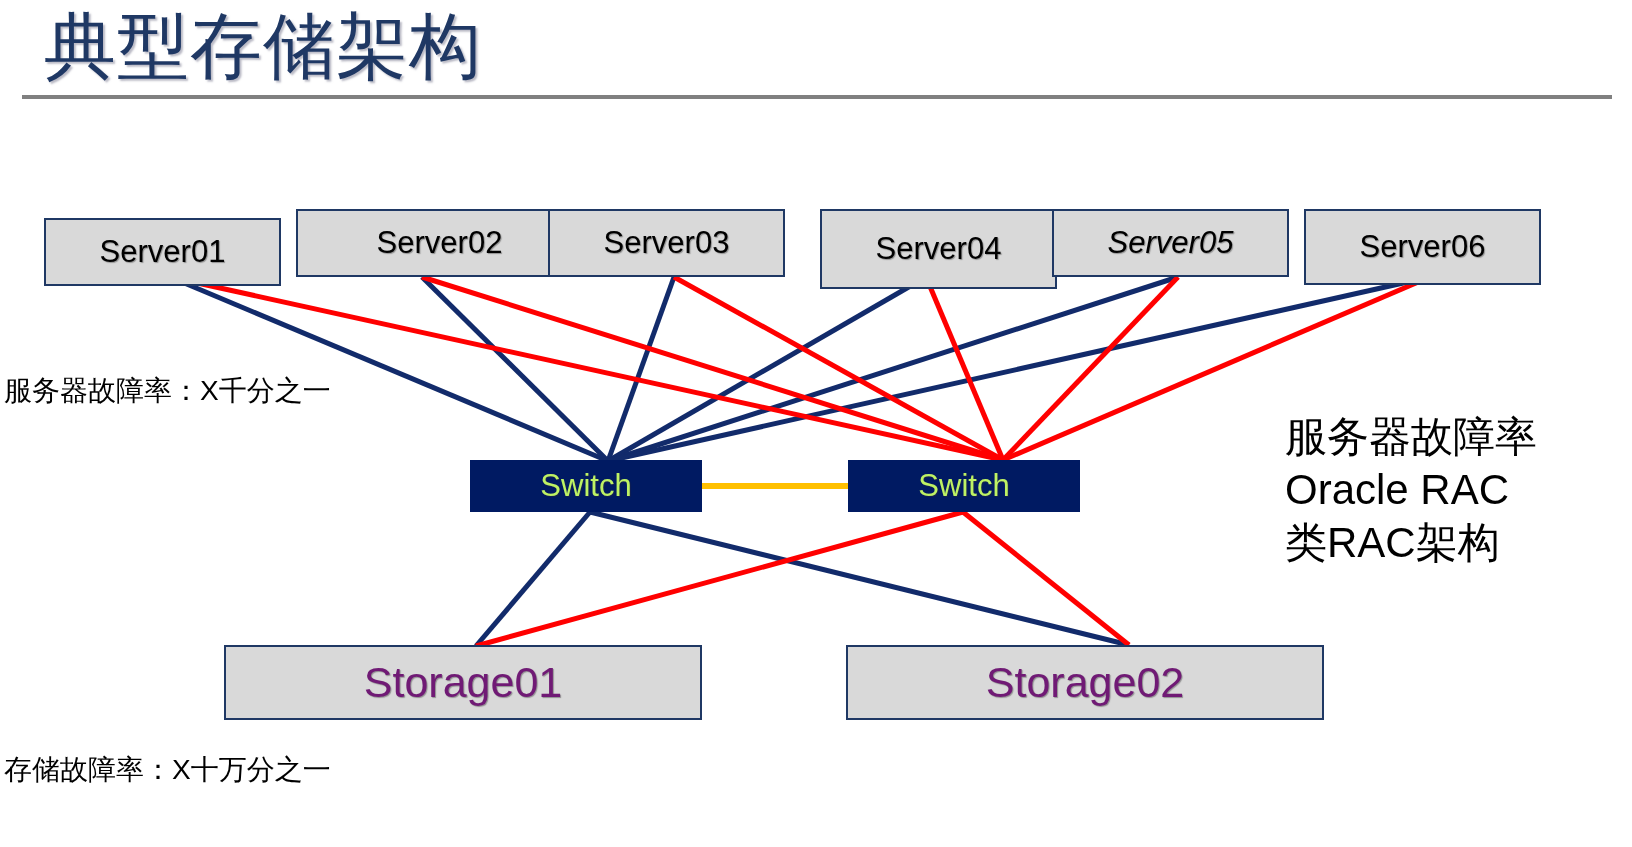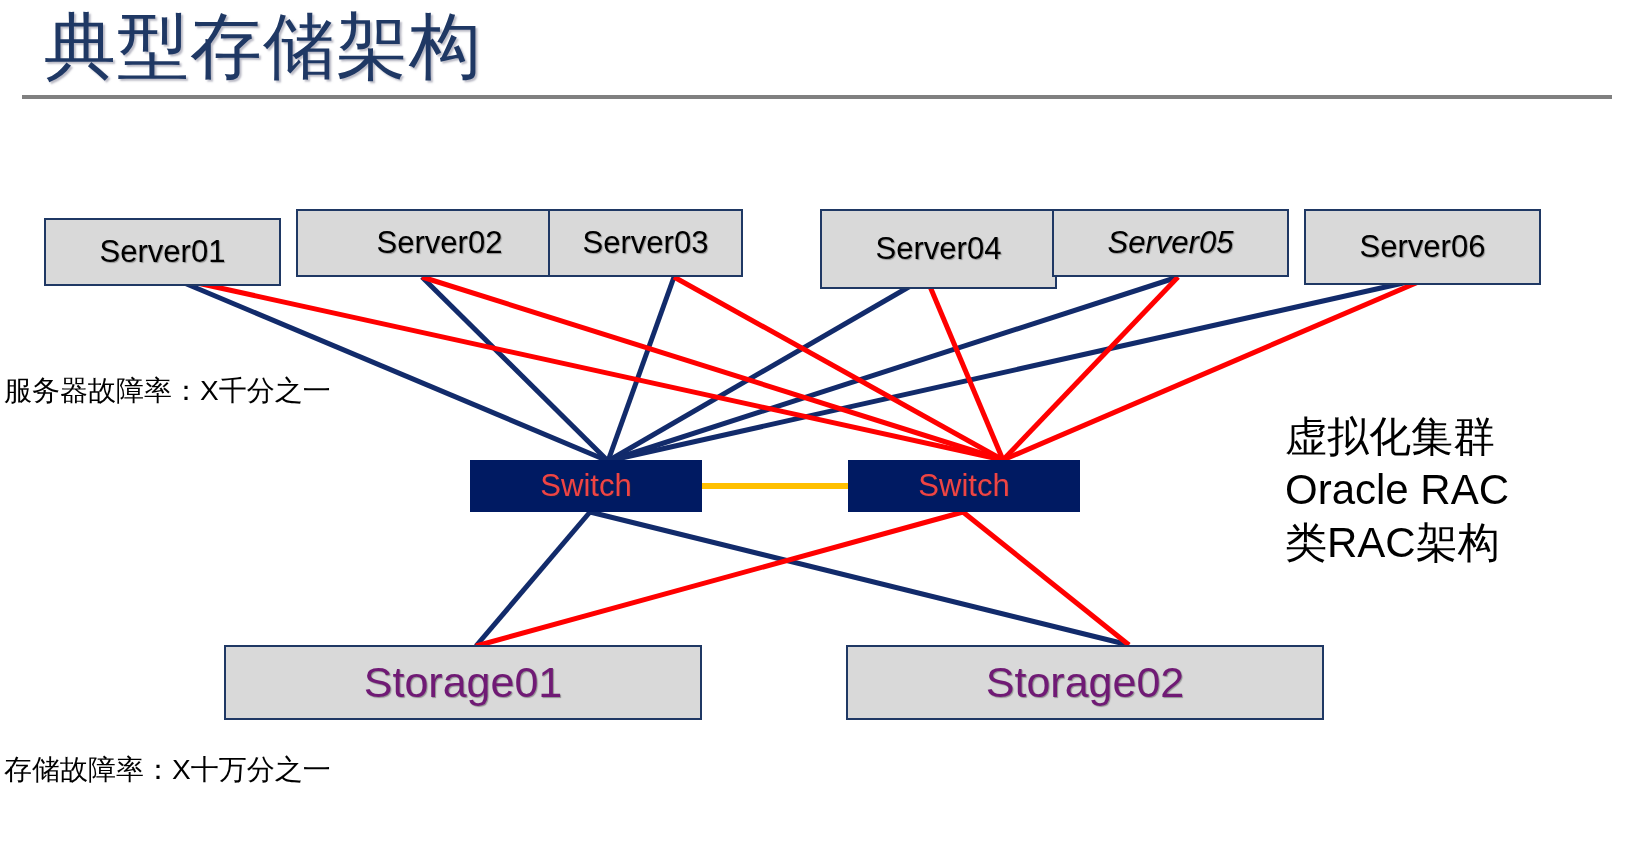--- a/index.html
+++ b/index.html
@@ -64,21 +64,21 @@
     background: #D9D9D9;
     border: 2px solid #1F3864;
     font-size: 31px;
     color: #000000;
     text-shadow: 1px 1px 1px rgba(120,120,120,0.75);
   }
   .node.switch {
     background: #001A62;
     border: none;
     font-size: 31px;
-    color: #ef4444;
+    color: #bef264;
     text-shadow: 1px 1px 1px rgba(40,40,60,0.55);
   }
   .node.storage {
     background: #D9D9D9;
     border: 2px solid #1F3864;
     font-size: 43px;
     color: #701a75;
     text-shadow: 1px 1px 1px rgba(120,120,120,0.75);
   }
 
@@ -137,21 +137,21 @@
         <line x1="702" y1="486" x2="848" y2="486"></line>
       </g>
   </svg>
 
   <div class="node server" id="server-0" style="left: 44px; top: 218px; width: 237px; height: 68px;">
     <span>Server01</span>
   </div>
   <div class="node server" id="server-1" style="left: 296px; top: 209px; width: 287px; height: 68px;">
     <span>Server02</span>
   </div>
-  <div class="node server" id="server-2" style="left: 548px; top: 209px; width: 195px; height: 68px;">
+  <div class="node server" id="server-2" style="left: 548px; top: 209px; width: 237px; height: 68px;">
     <span>Server03</span>
   </div>
   <div class="node server" id="server-3" style="left: 820px; top: 209px; width: 237px; height: 80px; text-align: right;">
     <span>Server04</span>
   </div>
   <div class="node server" id="server-4" style="left: 1052px; top: 209px; width: 237px; height: 68px; font-style: italic;">
     <span>Server05</span>
   </div>
   <div class="node server" id="server-5" style="left: 1304px; top: 209px; width: 237px; height: 76px;">
     <span>Server06</span>
@@ -168,18 +168,18 @@
     <span>Storage01</span>
   </div>
   <div class="node storage" id="storage-1" style="left: 846px; top: 645px; width: 478px; height: 75px;">
     <span>Storage02</span>
   </div>
 
   <div class="annotation" id="server-rate" style="left:4px; top:372px;">服务器故障率：X千分之一</div>
   <div class="annotation" id="storage-rate" style="left:4px; top:751px;">存储故障率：X十万分之一</div>
 
   <div id="cluster-note">
-    <div>虚拟化集群</div>
+    <div>服务器故障率</div>
     <div>Oracle RAC</div>
     <div>类RAC架构</div>
   </div>
 
 </div>
 
 </body></html>

